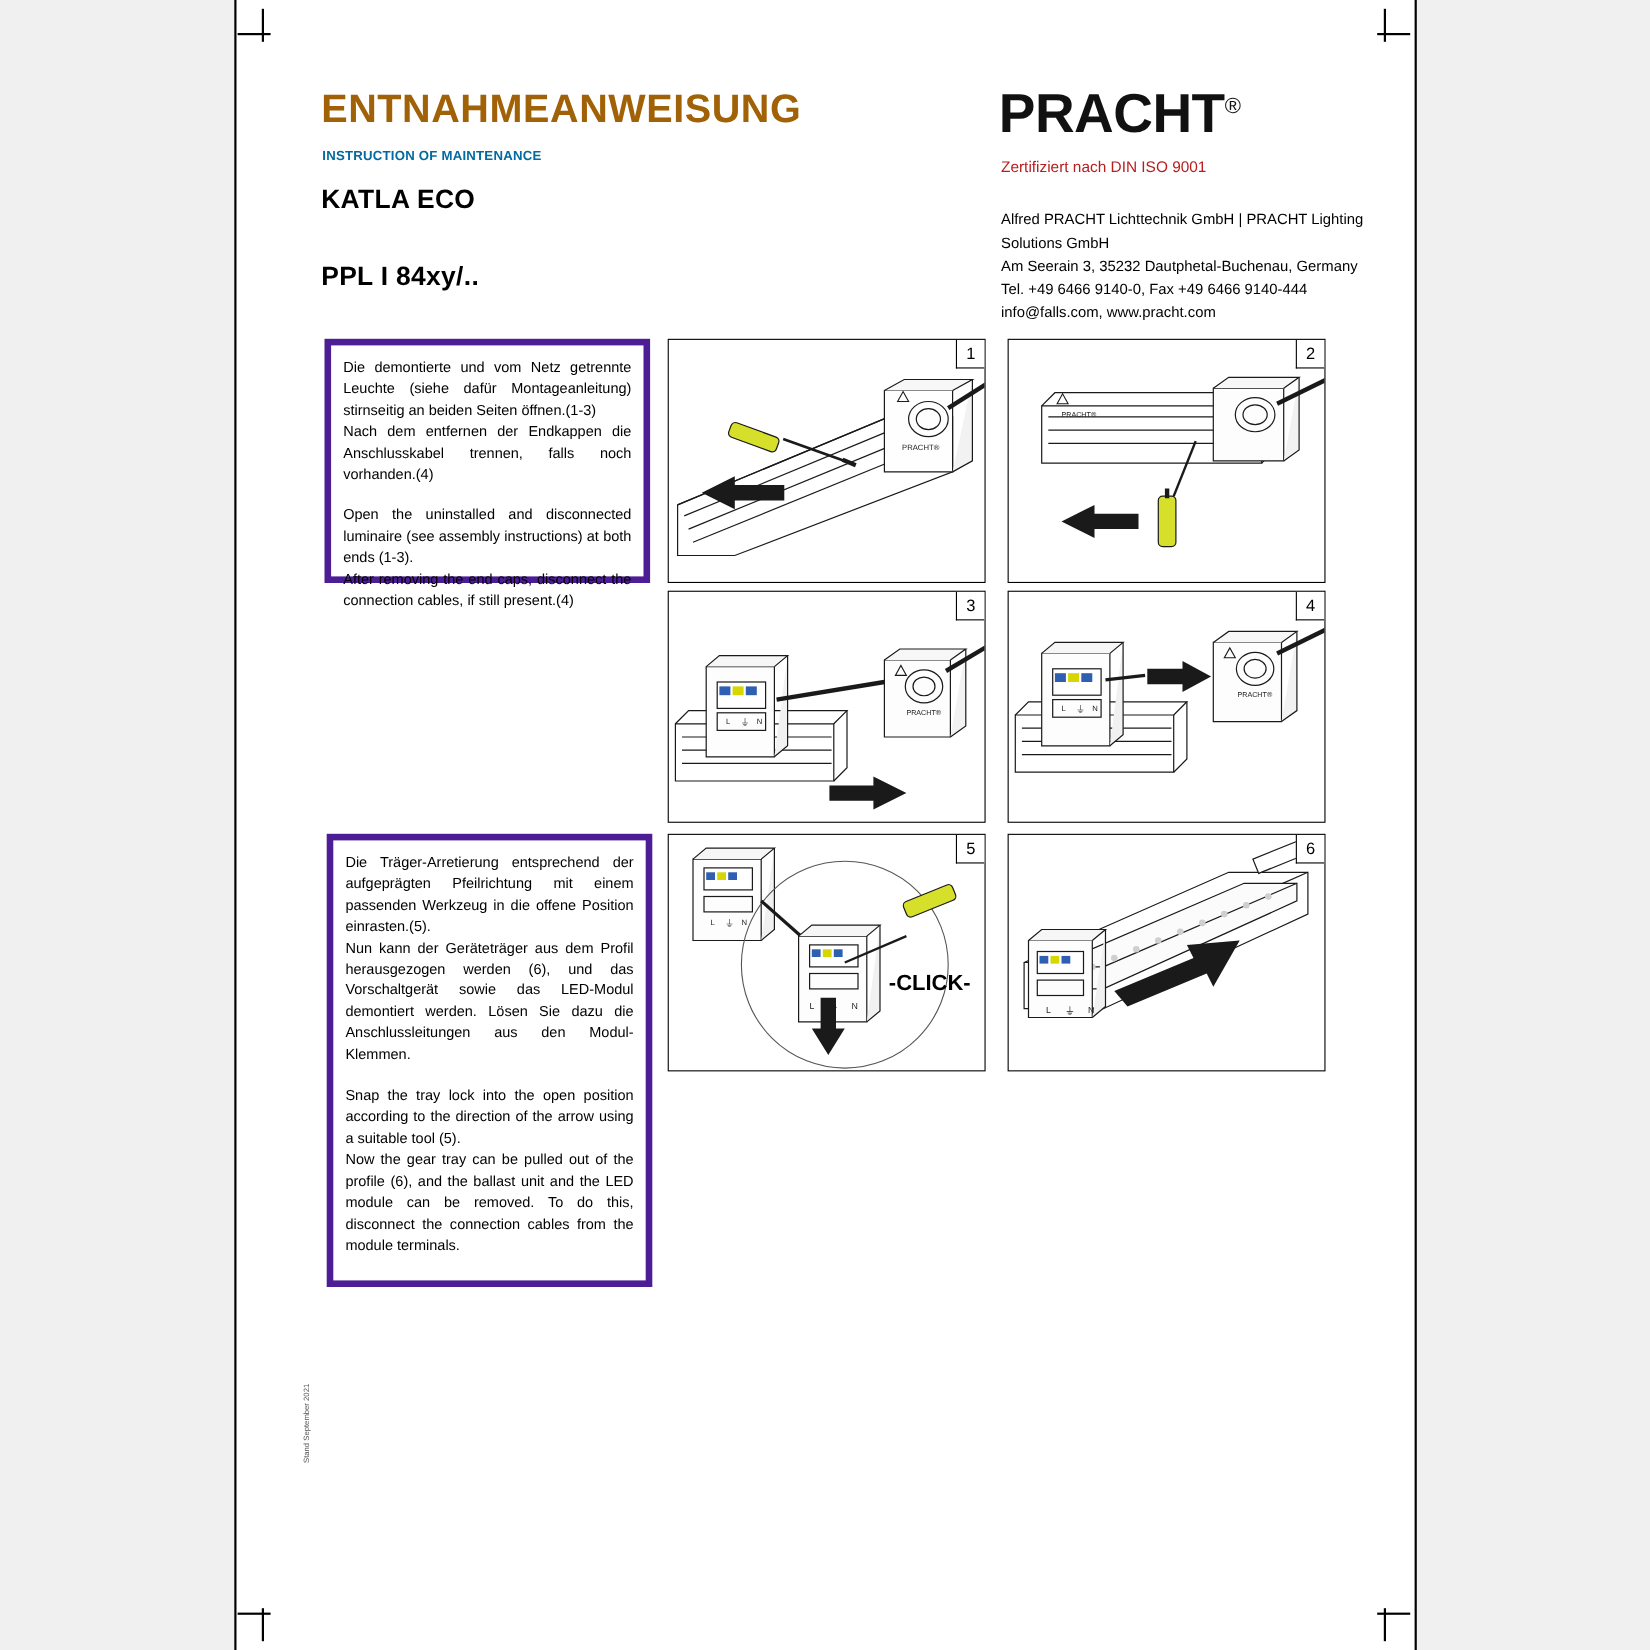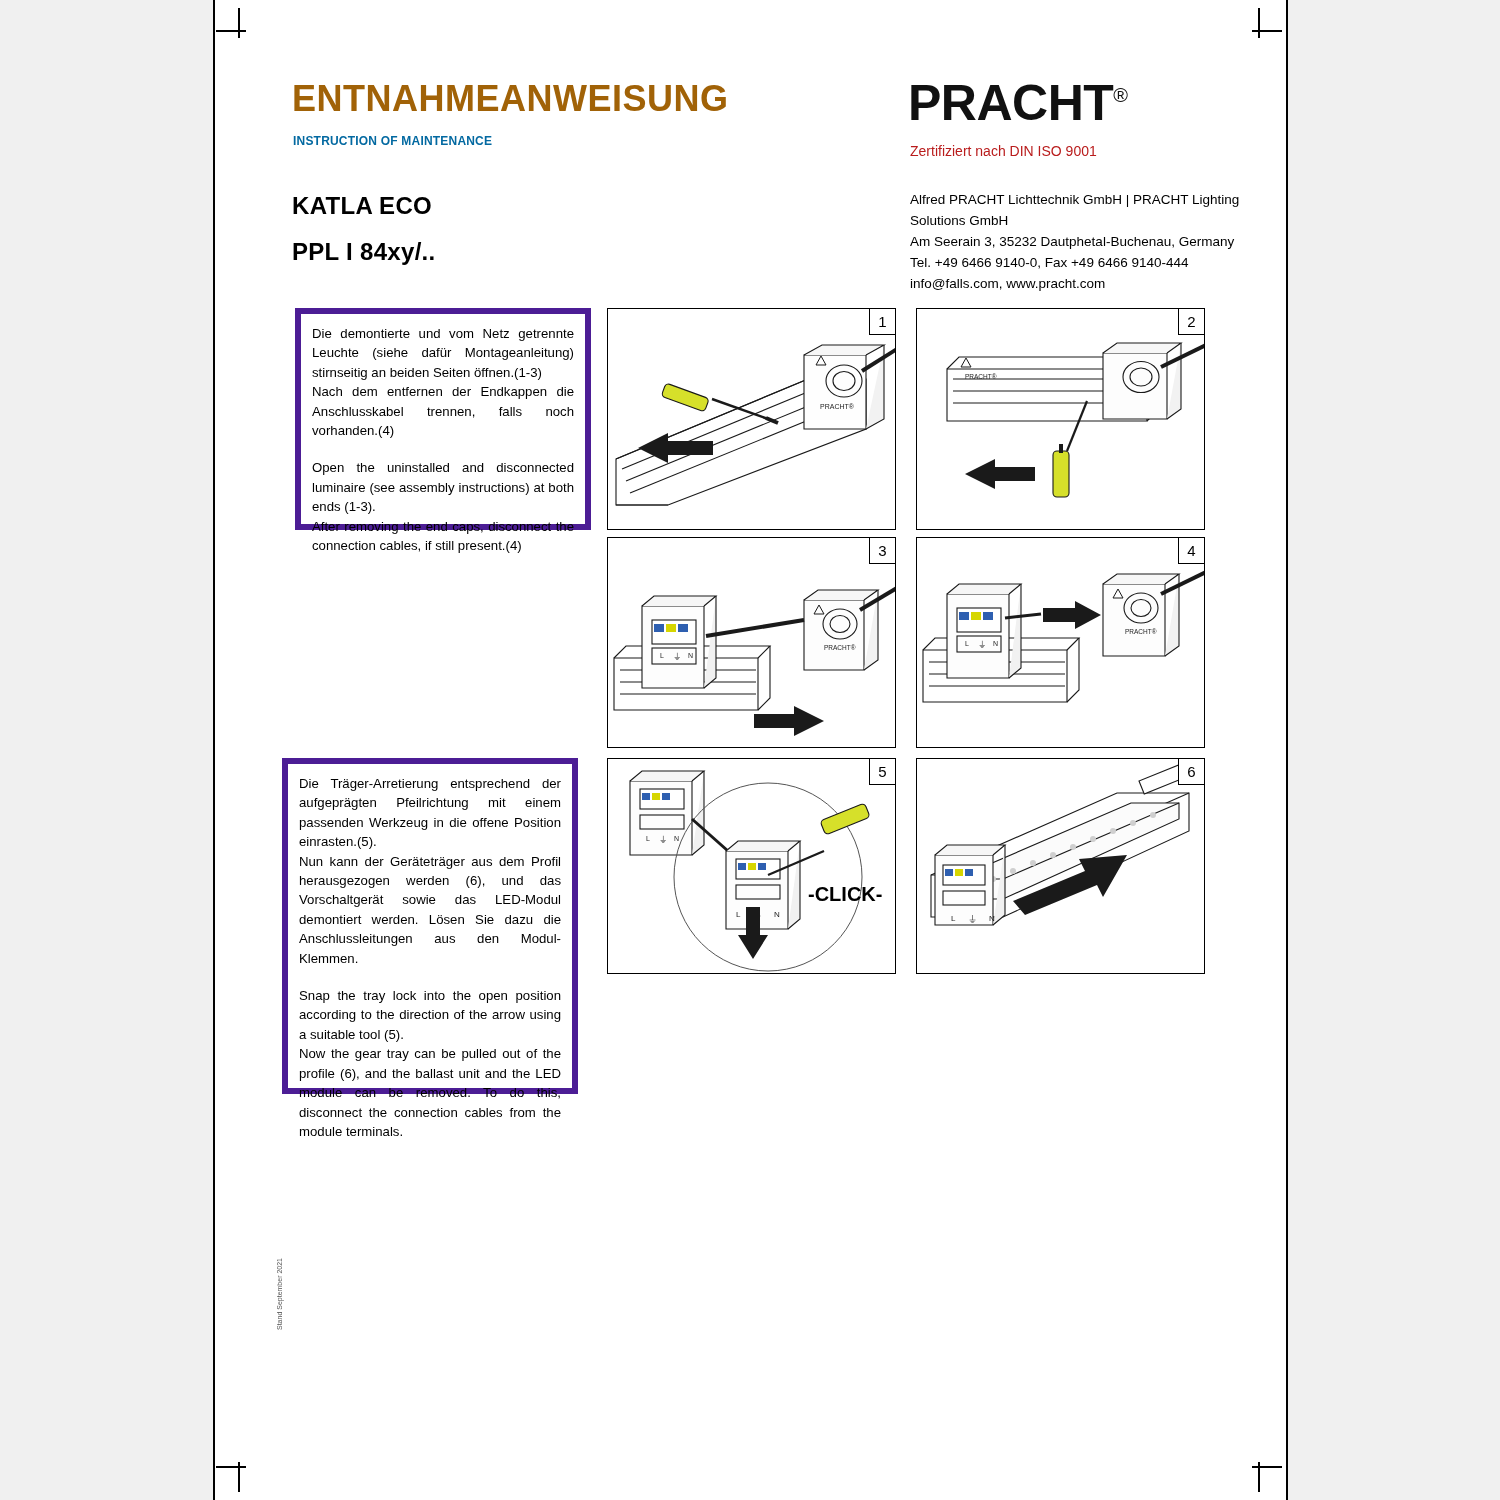--- a/index.html
+++ b/index.html
@@ -27,21 +27,21 @@
     position:absolute;left:292px;top:78px;
     font-size:36px;font-weight:bold;letter-spacing:0.5px;color:#a16207;
     font-family:"Liberation Sans", sans-serif;
   }
   .hdr-sub{
     position:absolute;left:293px;top:134px;
     font-size:12px;font-weight:bold;letter-spacing:0.2px;color:#0369a1;
   }
   .hdr-prod1{
     position:absolute;left:292px;top:168px;
-    font-size:24px;font-weight:bold;letter-spacing:0.3px;color:#000;margin-top:24px;
+    font-size:24px;font-weight:bold;letter-spacing:0.3px;color:#000;
   }
   .hdr-prod2{
     position:absolute;left:292px;top:196px;
     font-size:24px;font-weight:bold;letter-spacing:0.3px;color:#000;margin-top:42px;
   }
   .logo{
     position:absolute;left:908px;top:74px;
     font-size:50px;font-weight:bold;letter-spacing:-0.5px;color:#111;
   }
   .logo .reg{font-size:20px;vertical-align:super;font-weight:normal;}
@@ -59,21 +59,21 @@
     position:absolute;border:6px solid #4c1d95;box-sizing:border-box;
     padding:10px 11px 10px 11px;
     font-size:13.2px;line-height:19.4px;color:#000;
     text-align:justify;
   }
   .tbox p{margin:0;}
   .tbox .it{}
   .tbox .gap{height:18px;}
 
   #tbox1{left:295px;top:308px;width:296px;height:222px;}
-  #tbox2{left:282px;top:758px;width:296px;height:336px;}
+  #tbox2{left:297px;top:758px;width:296px;height:412px;}
 
   
   .fig{
     position:absolute;border:1px solid #000;box-sizing:border-box;
     background:#fff;overflow:hidden;
   }
   .fignum{
     position:absolute;right:0;top:0;
     width:26px;height:26px;border-left:1px solid #000;border-bottom:1px solid #000;
     box-sizing:border-box;

